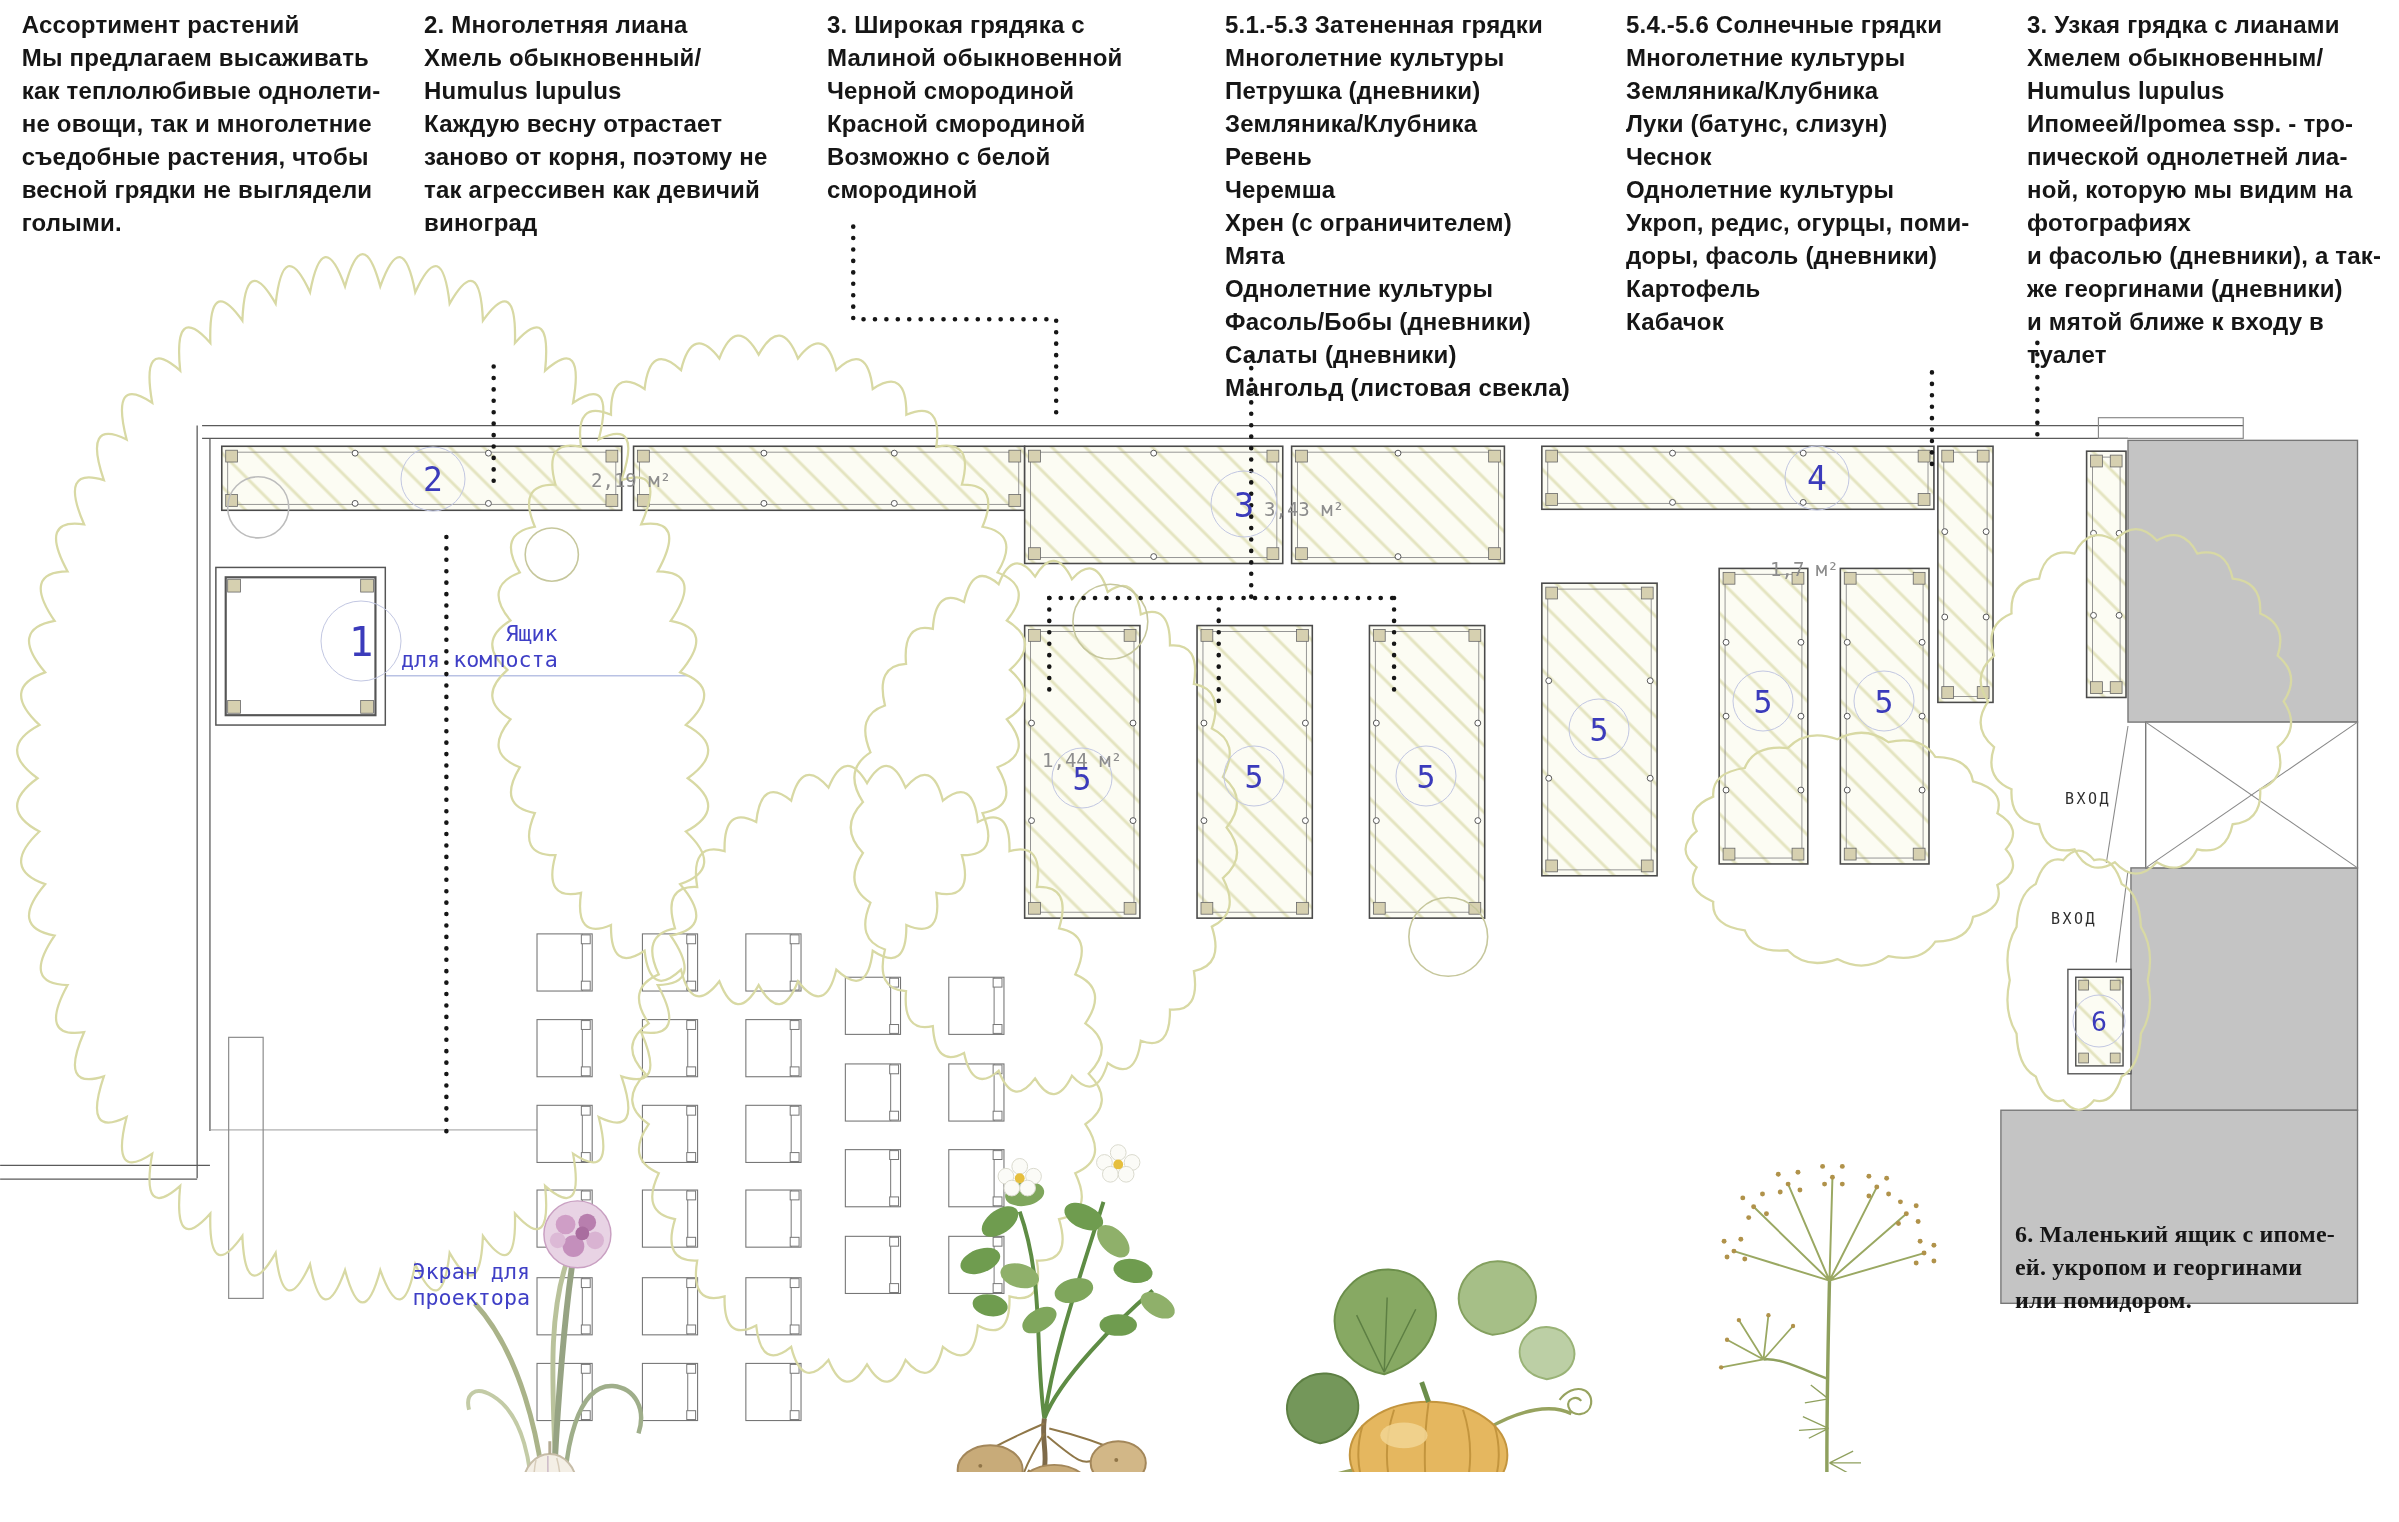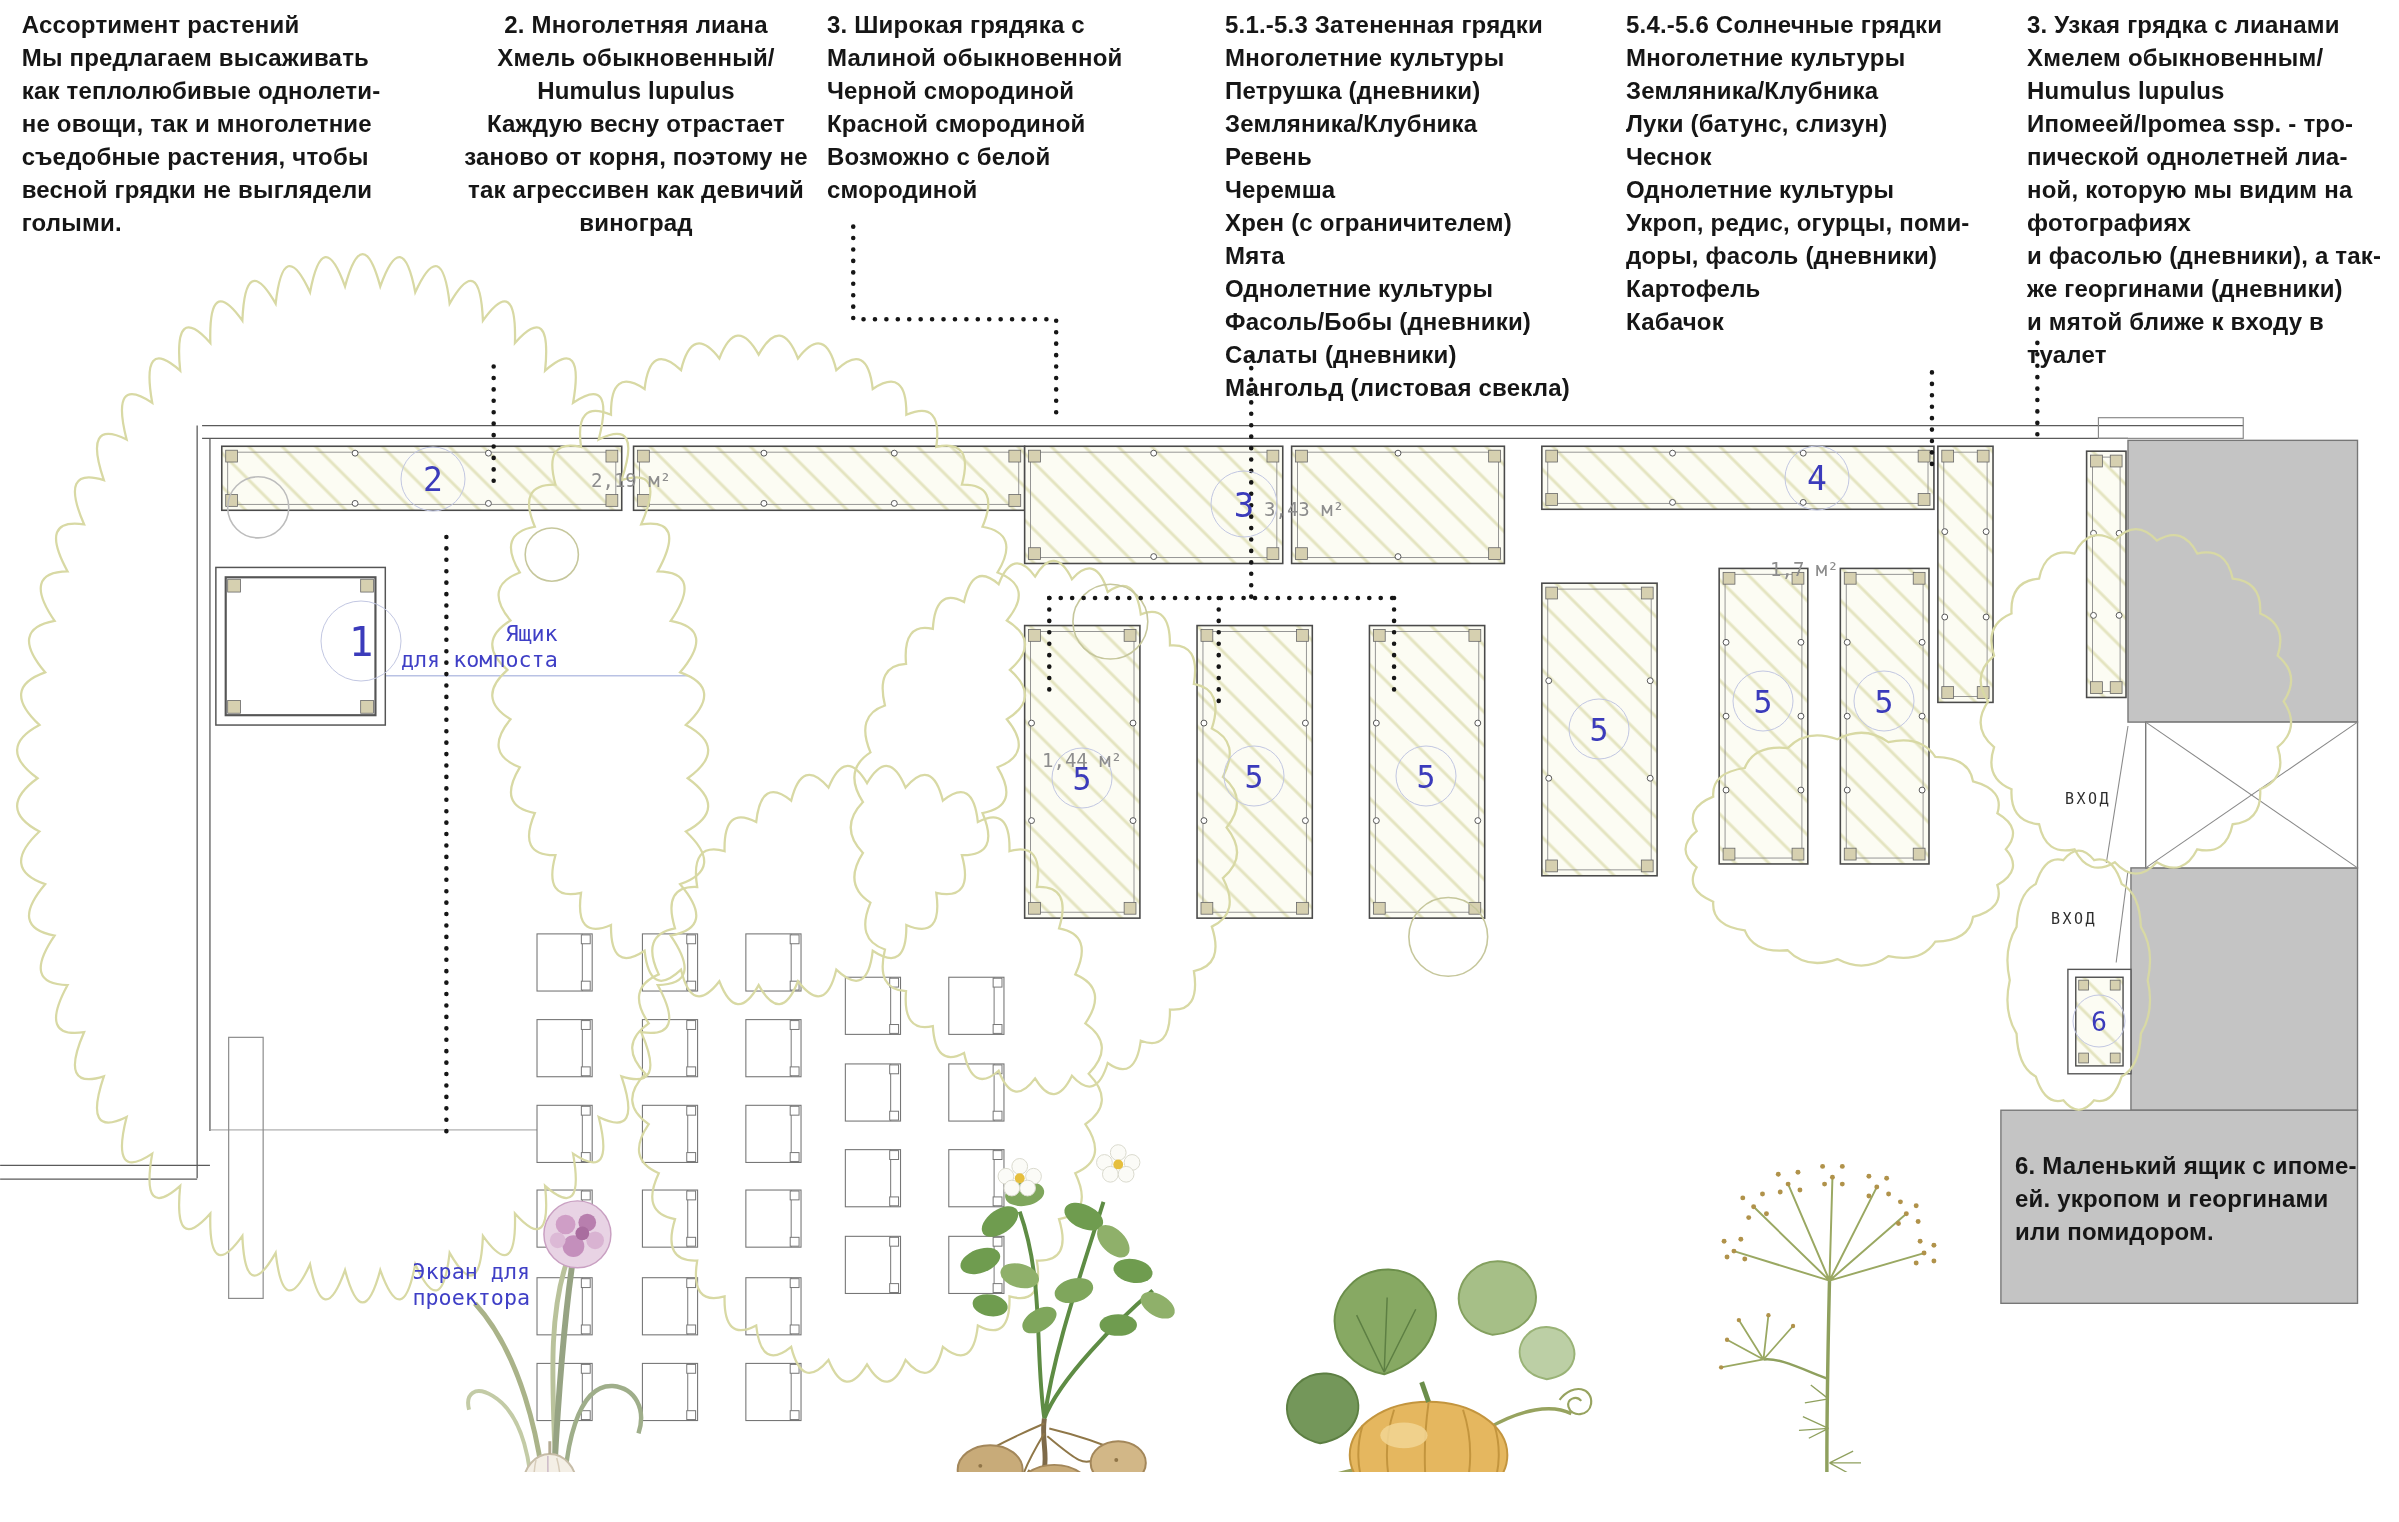--- a/index.html
+++ b/index.html
@@ -550,21 +550,21 @@
     </g>
   </svg>
 
   <div class="note" style="left:21.7px;  top:7.9px;    width:394px;">Ассортимент растений
 Мы предлагаем высаживать
 как теплолюбивые однолети-
 не овощи, так и многолетние
 съедобные растения, чтобы
 весной грядки не выглядели
 голыми.</div>
-  <div class="note" style="left:424px; top:7.9px;    width:424px;text-align:center;">2. Многолетняя лиана
+  <div class="note" style="left:424px; top:7.9px;    width:424px;">2. Многолетняя лиана
 Хмель обыкновенный/
 Humulus lupulus
 Каждую весну отрастает
 заново от корня, поэтому не
 так агрессивен как девичий
 виноград</div>
   <div class="note" style="left:827px; top:7.9px;    width:384px;">3. Широкая грядяка с
 Малиной обыкновенной
 Черной смородиной
 Красной смородиной
@@ -596,21 +596,21 @@
 Хмелем обыкновенным/
 Humulus lupulus
 Ипомеей/Ipomea ssp. - тро-
 пической однолетней лиа-
 ной, которую мы видим на
 фотографиях
 и фасолью (дневники), а так-
 же георгинами (дневники)
 и мятой ближе к входу в
 туалет</div>
-  <div class="note" style="left:2015px;top:1149px; width:355px;">6. Маленький ящик с ипоме-
+  <div class="note" style="left:2015px;top:1218px; width:355px;font-family:Liberation Serif, serif;">6. Маленький ящик с ипоме-
 ей. укропом и георгинами
 или помидором.</div>
 
   <div class="cad" style="left:401px;top:621px;">Ящик
 для компоста</div>
   <div class="cad clipbox" style="left:313px;top:1259px;height:52px;width:217px;">Экран для
 проектора</div>
   <div class="entr" style="left:2065px;top:790px;">ВХОД</div>
   <div class="entr" style="left:2051px;top:910px;">ВХОД</div>
 

